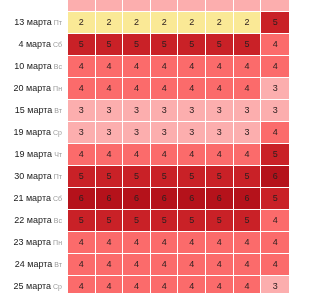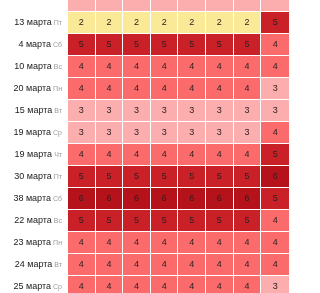--- a/index.html
+++ b/index.html
@@ -165,21 +165,21 @@
           <td class="cell" style="background: rgb(201, 33, 39);">5</td>
           <td class="cell" style="background: rgb(201, 33, 39);">5</td>
           <td class="cell" style="background: rgb(201, 33, 39);">5</td>
           <td class="cell" style="background: rgb(201, 33, 39);">5</td>
           <td class="cell" style="background: rgb(201, 33, 39);">5</td>
           <td class="cell" style="background: rgb(201, 33, 39);">5</td>
           <td class="cell" style="background: rgb(201, 33, 39);">5</td>
           <td class="cell" style="background: rgb(181, 18, 27);">6</td>
         </tr>
         <tr>
-          <td class="rowlabel"><span>38 марта</span><span class="dow">Сб</span></td>
+          <td class="rowlabel"><span>21 марта</span><span class="dow">Сб</span></td>
           <td class="cell" style="background: rgb(181, 18, 27);">6</td>
           <td class="cell" style="background: rgb(181, 18, 27);">6</td>
           <td class="cell" style="background: rgb(181, 18, 27);">6</td>
           <td class="cell" style="background: rgb(181, 18, 27);">6</td>
           <td class="cell" style="background: rgb(181, 18, 27);">6</td>
           <td class="cell" style="background: rgb(181, 18, 27);">6</td>
           <td class="cell" style="background: rgb(181, 18, 27);">6</td>
           <td class="cell" style="background: rgb(201, 33, 39);">5</td>
         </tr>
         <tr>

